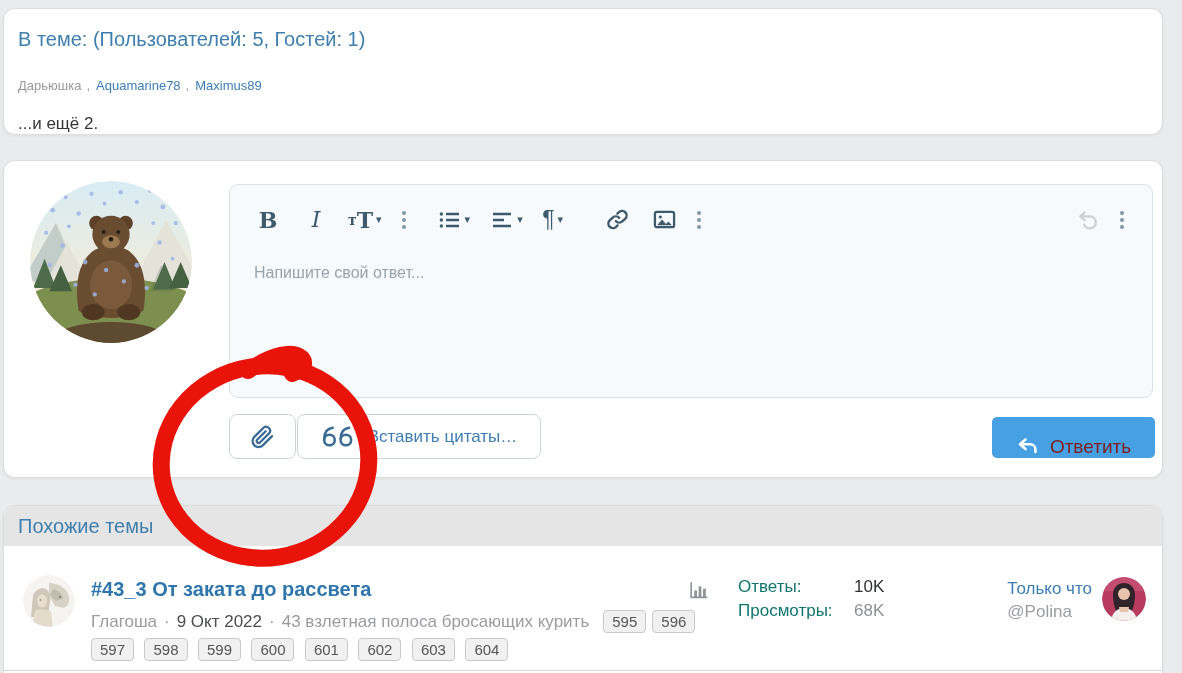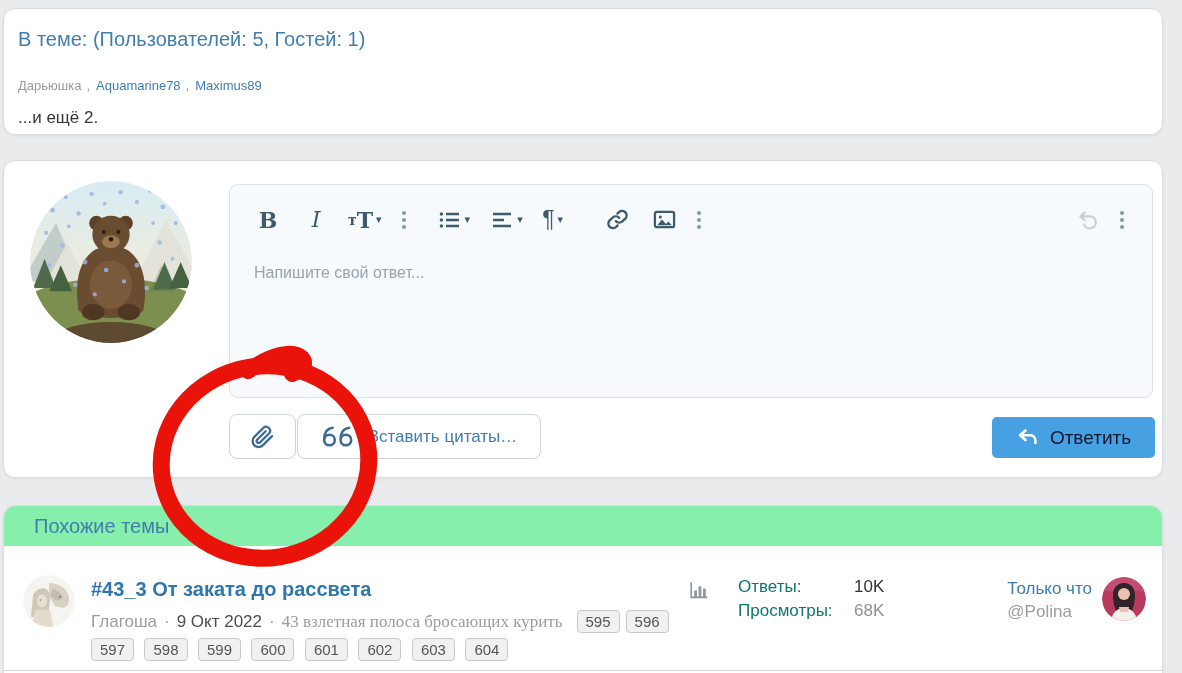--- a/index.html
+++ b/index.html
@@ -15,21 +15,21 @@
     background:#ffffff; border:1px solid #dcdddd; border-radius:12px;
     box-shadow:0 1px 3px rgba(0,0,0,.06);
   }
   
   #card-inthread { top:8px; height:127px; padding:19px 14px 0 14px; }
   .inthread-title { font-size:20px; color:#3f7fae; font-weight:400; }
   .inthread-users { margin-top:24px; font-size:13px; line-height:21px; }
   .user-muted { color:#97999b; }
   .user-link { color:#3d7db4; cursor:pointer; }
   .user-sep { color:#97999b; margin:0 6px 0 5px; }
-  .inthread-more { font-size:17px; margin-top:12px; color:#353638; }
+  .inthread-more { font-size:17px; margin-top:18px; color:#353638; }
 
   
   #card-editor { top:160px; height:318px; }
   .editor-avatar {
     position:absolute; left:26px; top:20px; width:162px; height:162px;
     border-radius:50%; overflow:hidden;
   }
   .editor-box {
     position:absolute; left:225px; top:23px; width:924px; height:214px;
     background:#f6fafc; border:1px solid #d9e2e9; border-radius:9px;
@@ -62,47 +62,47 @@
     position:absolute; top:253px; height:45px;
     background:#fff; border:1px solid #ccd4da; border-radius:8px;
     display:flex; align-items:center; justify-content:center; cursor:pointer;
   }
   #attach-btn { left:225px; width:67px; }
   #quote-btn  { left:293px; width:244px; gap:11px; }
   .quote-label { color:#3d7db4; font-size:17px; }
   #reply-btn {
     position:absolute; left:988px; top:256px; width:163px; height:41px;
     background:#47a0e2; border-radius:5px; border:none;
-    display:flex; align-items:center; justify-content:center; gap:10px;
-    color:#0f172a; font-size:19px; cursor:pointer; font-family:"Liberation Sans",sans-serif;
+    display:flex; align-items:flex-end; justify-content:center; gap:10px;
+    color:#7f1d1d; font-size:19px; cursor:pointer; font-family:"Liberation Sans",sans-serif;
   }
 
   
   #card-similar { top:505px; height:200px; overflow:hidden; }
   .similar-header {
-    height:40px; background:#86efac; border-radius:11px 11px 0 0;
-    font-size:20px; color:#3f7fae; line-height:40px; padding-left:30px;
+    height:40px; background:#e5e5e5; border-radius:11px 11px 0 0;
+    font-size:20px; color:#3f7fae; line-height:40px; padding-left:14px;
   }
   .thread-row { position:relative; height:160px; background:#fff; }
   .row-divider { position:absolute; left:0; top:124px; width:100%; height:1px; background:#d5d6d7; }
   .thread-avatar {
     position:absolute; left:19px; top:29px; width:52px; height:52px;
     border-radius:50%; overflow:hidden; cursor:pointer;
   }
   .thread-title {
     position:absolute; left:87px; top:32px; font-size:20px; font-weight:700;
     color:#2f76ad; cursor:pointer;
   }
   .thread-meta {
     position:absolute; left:87px; top:64px; display:flex; align-items:center;
     font-size:17px; color:#9a9c9f; white-space:nowrap;
   }
   .meta-date { color:#4b4d4f; }
   .meta-dot { margin:0 7px; }
-  .meta-sub { margin-right:14px;font-family:Liberation Serif, serif; }
+  .meta-sub { margin-right:14px; }
   .pill {
     display:inline-block; background:#f1f1f1; border:1px solid #c9c9c9;
     border-radius:4px; color:#555; font-size:15px; line-height:21px;
     padding:0 8px; margin-right:6px; cursor:pointer;
   }
   .pages-row2 { position:absolute; left:87px; top:92px; }
   .stats-icon { position:absolute; left:684px; top:33px; }
   .stats-block {
     position:absolute; left:734px; top:30px; display:grid;
     grid-template-columns:116px auto; row-gap:2px; font-size:17px; line-height:22px;

